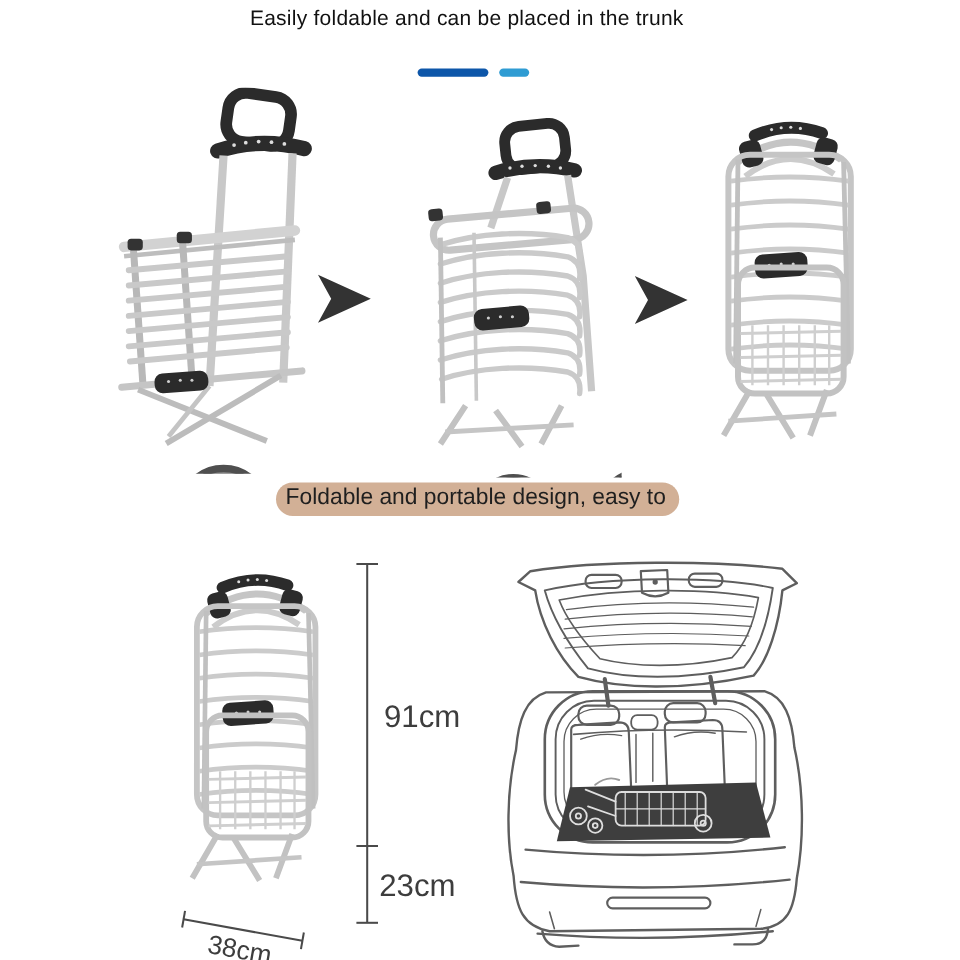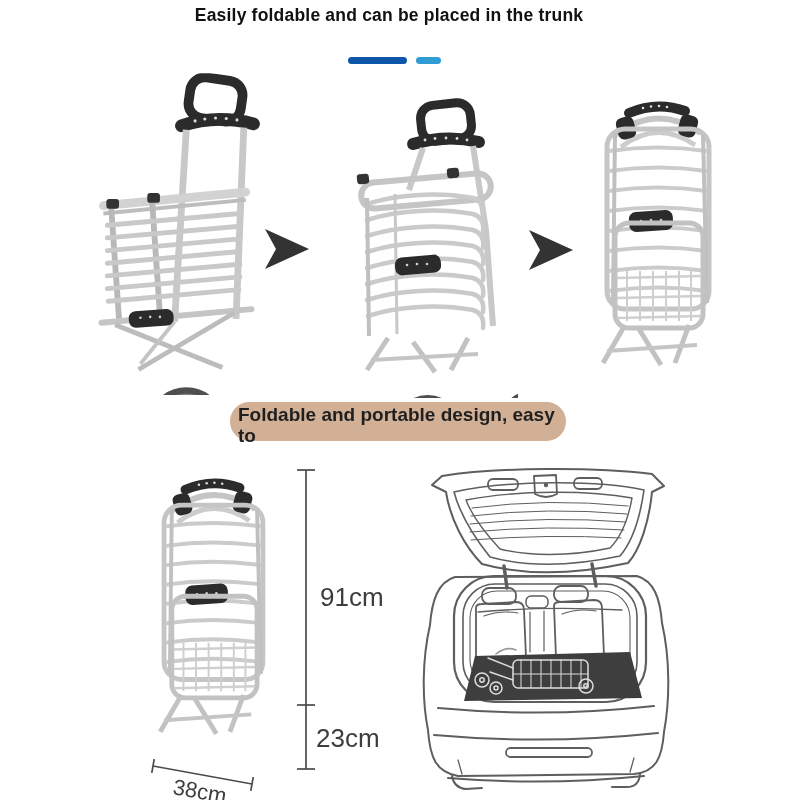--- a/index.html
+++ b/index.html
@@ -1,25 +1,25 @@
 <!DOCTYPE html>
 <html><head>
 <meta charset="utf-8">
 <style>
   html,body{margin:0;padding:0;background:#fff;}
   .canvas{position:relative;width:800px;height:800px;background:#fff;overflow:hidden;
           font-family:"Liberation Sans",sans-serif;}
   .abs{position:absolute;}
-  .title{left:0;top:5px;width:778px;text-align:center;font-size:17.5px;font-weight:bold;
+  .title{left:0;top:5px;width:778px;text-align:center;font-size:17.5px;font-weight:normal;
          color:#111;letter-spacing:.2px;}
   .accent-bar{height:7px;border-radius:4px;top:57px;}
   .accent-dark{left:348px;width:59px;}
   .accent-light{left:416px;width:25px;}
-  .banner{left:230px;top:402px;width:336px;height:39px;box-sizing:border-box;
-          padding:2px 6px 0 8px;font-size:19px;line-height:21px;font-weight:bold;border-radius:20px;}
+  .banner{left:230px;top:402px;width:336px;height:28px;box-sizing:border-box;
+          padding:2px 6px 0 8px;font-size:19px;line-height:21px;font-weight:normal;border-radius:20px;}
   .dim-text{font-size:26px;fill:#3d3d3d;font-family:"Liberation Sans",sans-serif;}
   .dim-text-sm{font-size:22px;fill:#3d3d3d;font-family:"Liberation Sans",sans-serif;}
   svg{display:block;}
   .defs-holder{position:absolute;width:0;height:0;overflow:hidden;}
 </style>
 </head>
 <body>
 
 <div class="canvas">
 

